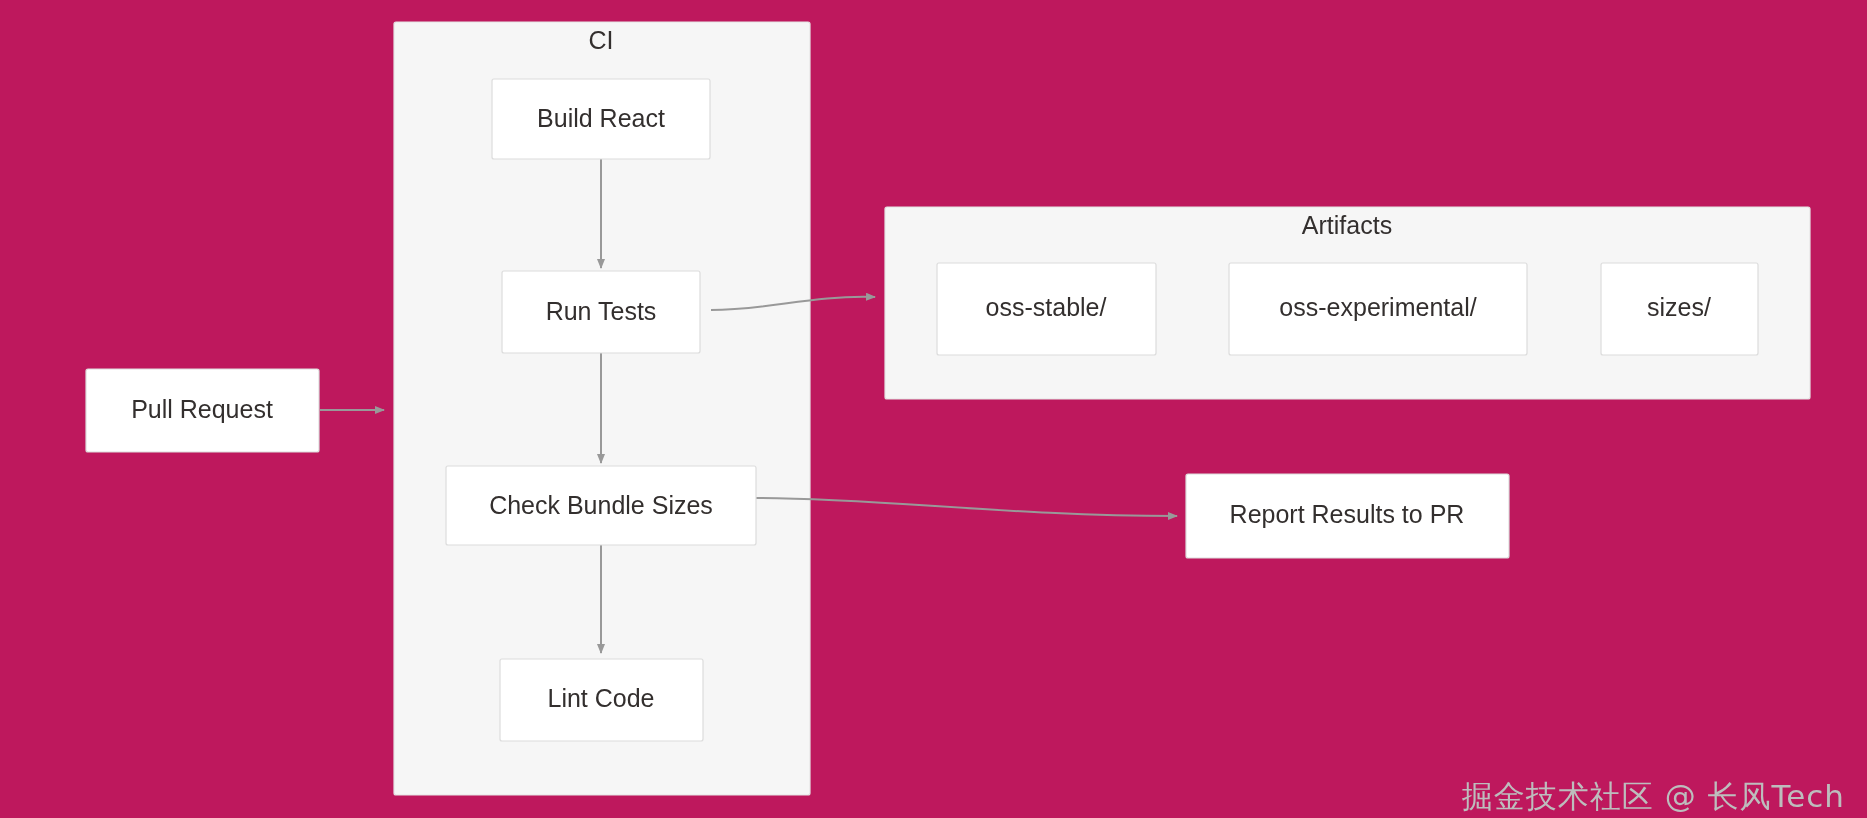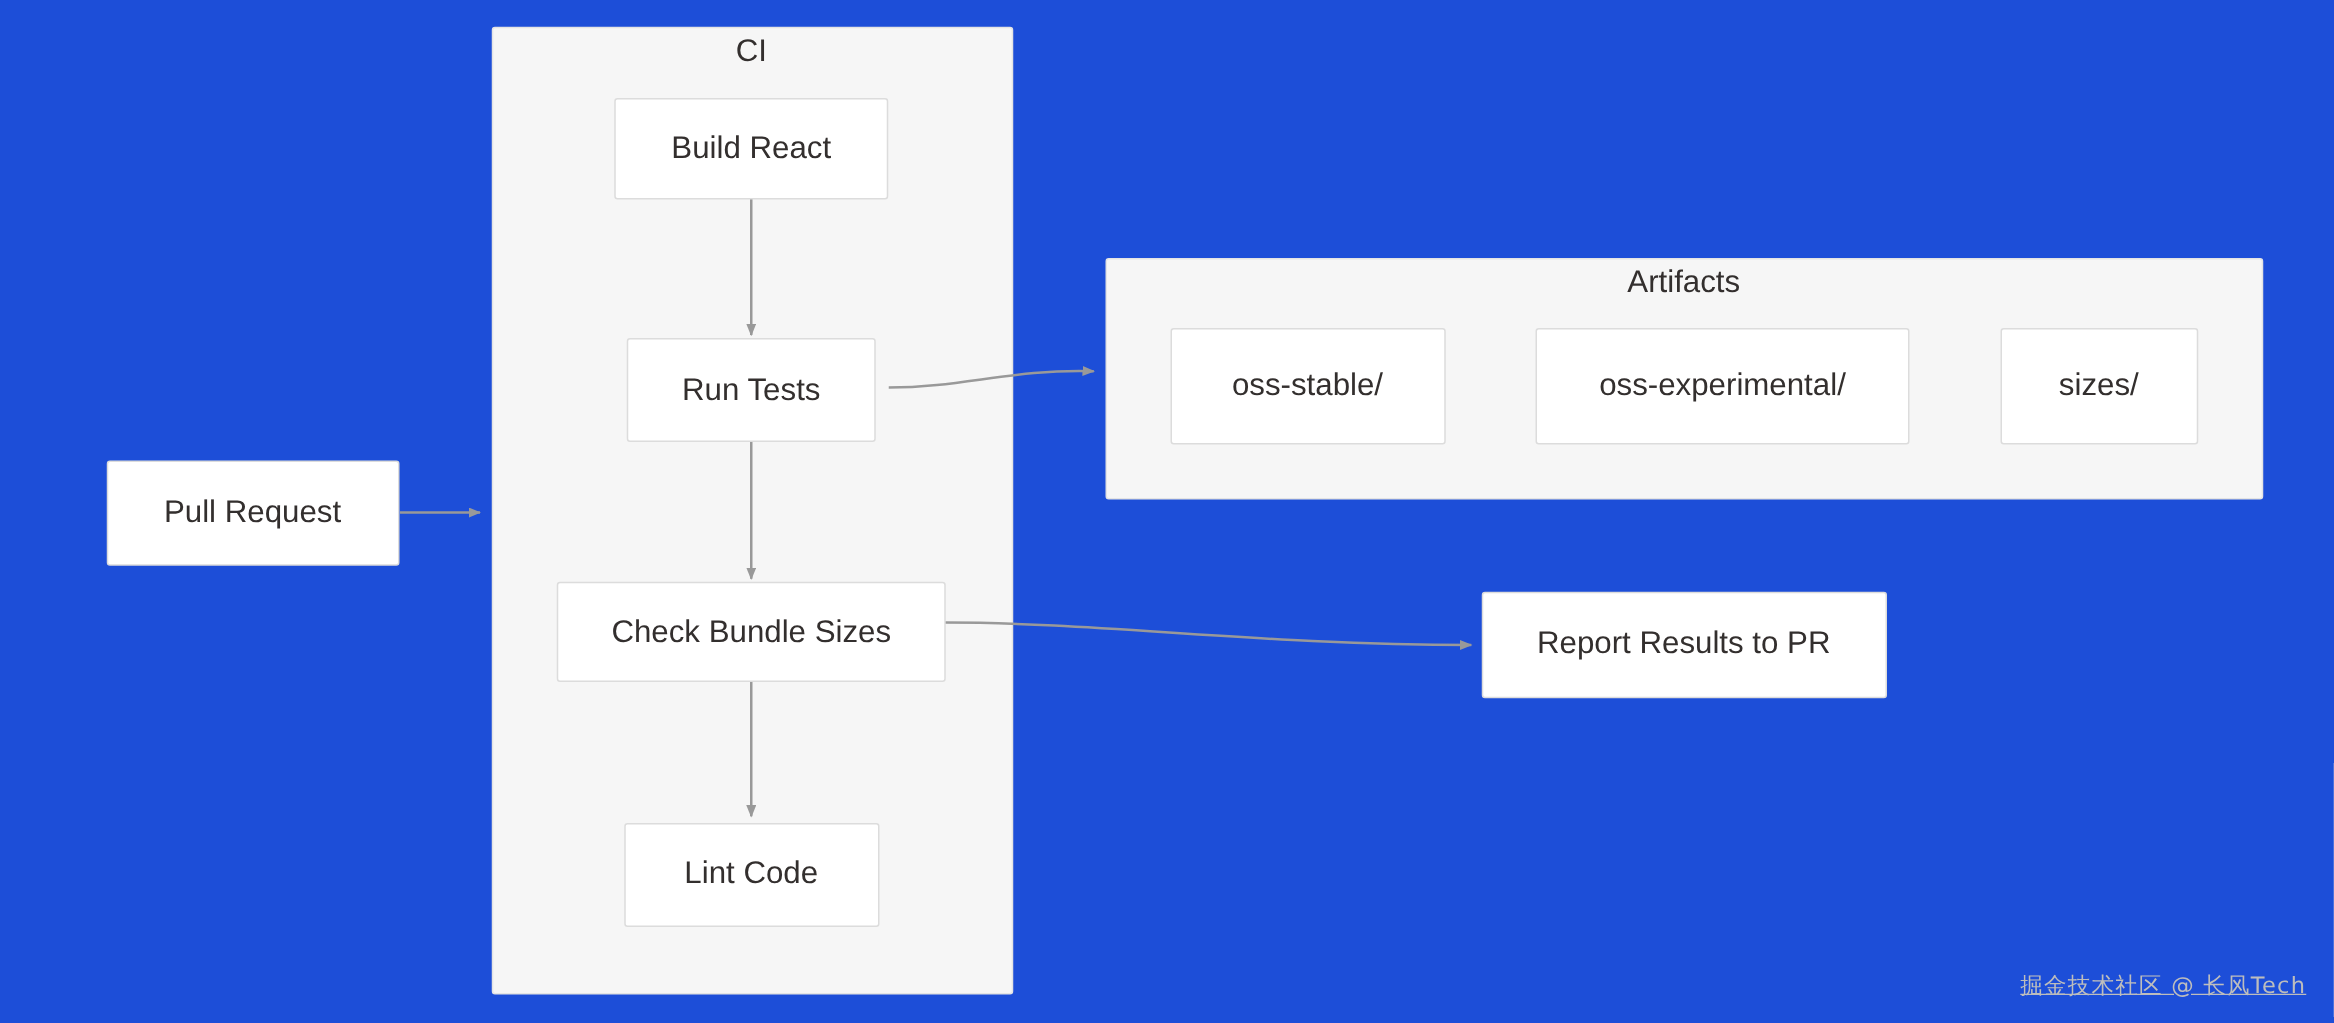--- a/index.html
+++ b/index.html
@@ -11,21 +11,21 @@
     width: 1867px;
     height: 818px;
     font-family: "Liberation Sans", sans-serif;
     overflow: hidden;
     position: relative;
   }
   #diagram-root {
     position: relative;
     width: 1867px;
     height: 818px;
-    background: #1d4ed8;
+    background: #be185d;
   }
   svg.flow {
     position: absolute;
     left: 0;
     top: 0;
     width: 1867px;
     height: 818px;
     display: block;
   }
   .cluster-rect {
@@ -53,28 +53,27 @@
     dominant-baseline: middle;
   }
   .edge-path {
     fill: none;
     stroke: #999999;
     stroke-width: 2;
   }
   .watermark {
     position: absolute;
     right: 22px;
-    bottom: 18px;
+    bottom: 0;
     font-family: "DejaVu Sans", sans-serif;
-    font-size: 18px;
+    font-size: 31px;
     color: #bdbdbd;
     letter-spacing: 1px;
     white-space: nowrap;
     user-select: none;
-    text-decoration: underline;
   }
 </style>
 </head>
 <body>
 
 <div id="diagram-root">
 
   <svg class="flow" viewBox="0 0 1867 818" xmlns="http://www.w3.org/2000/svg">
     <defs>
       <marker id="arrowhead" markerWidth="10" markerHeight="8" refX="9" refY="4" orient="auto" markerUnits="userSpaceOnUse">

